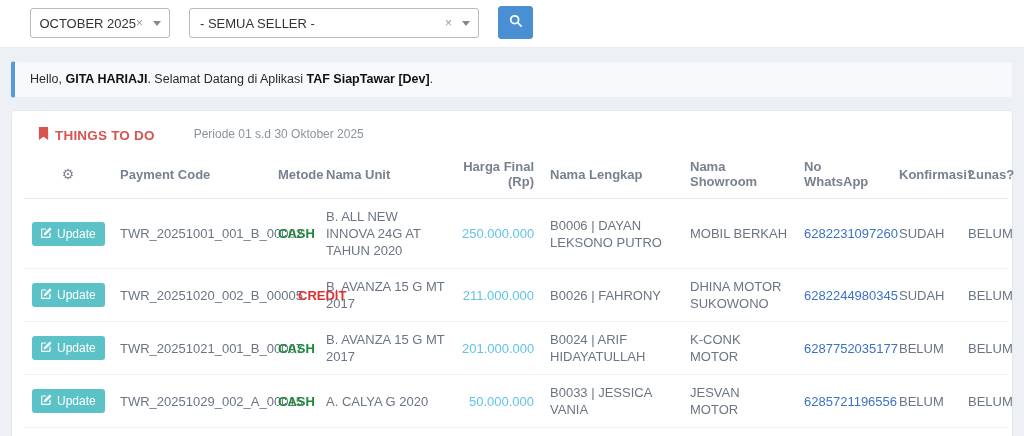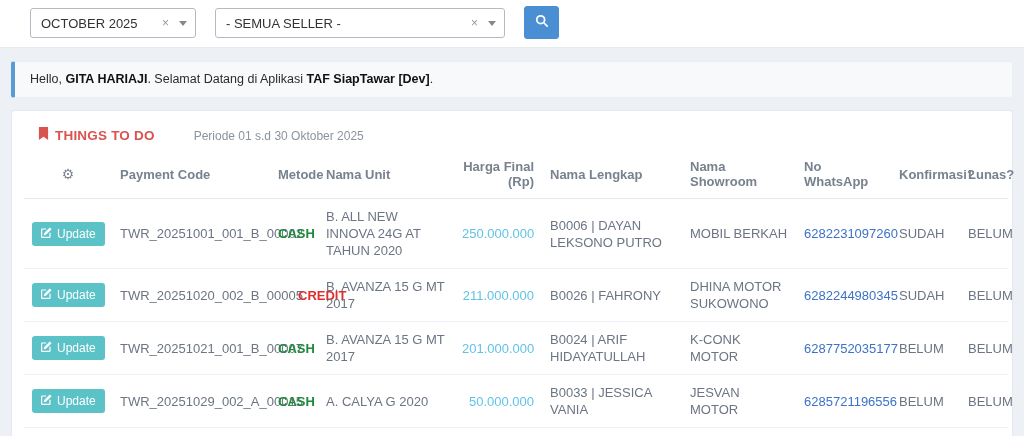--- a/index.html
+++ b/index.html
@@ -15,21 +15,21 @@
     background:#fff; height:48px; padding:8px 0 0 30px;
     display:flex; align-items:flex-start; gap:19px;
     border-bottom:1px solid #e8ecf1;
   }
   .select2 {
     background:#fff; border:1px solid #b4bac1; border-radius:3px;
     height:30px; display:flex; align-items:center;
     padding:0 8px 0 10px; cursor:pointer; color:#333;
   }
   .select2 .sel-value { flex:1; font-size:13px; white-space:nowrap; }
-  .sel-period { width:166px;justify-content:flex-end; }
+  .sel-period { width:140px;justify-content:flex-end; }
   .sel-seller { width:290px; }
   .sel-clear { color:#999; font-size:12px; margin-right:10px; cursor:pointer; line-height:1; }
   .sel-caret {
     width:0; height:0; border-left:4px solid transparent;
     border-right:4px solid transparent; border-top:5px solid #888;
   }
   .search-btn {
     width:35px; height:33px; margin-top:-2px;
     background:var(--accent,#4a8ed3); border:1px solid var(--accent,#4a8ed3);
     border-radius:3px; display:flex; align-items:center; justify-content:center;
@@ -41,21 +41,21 @@
     background:#f7f9fb; border:1px solid #eceff3; border-left:4px solid var(--callout-border,#5b9bd5);
     border-radius:3px; padding:9px 15px; margin-bottom:12px;
     font-size:12.5px; line-height:17px; color:#2b2b2b;
   }
   .callout b { color:#111; }
   .card {
     background:#fff; border:1px solid #e4e9f0; border-radius:4px;
     padding:14px 12px 16px 12px; min-height:302px;
   }
   .card-header {
-    display:flex; align-items:flex-end; gap:10px; padding:2px 4px 10px 14px;
+    display:flex; align-items:flex-start; gap:10px; padding:2px 4px 10px 14px;
   }
   .card-title {
     color:var(--title-red,#d9534f); font-weight:bold; font-size:13.5px;
     display:flex; align-items:center; gap:6px; letter-spacing:.2px;
   }
   .card-subtitle { color:#8a949e; font-size:12px;margin-left:29px; }
   
   table { width:100%; border-collapse:collapse; table-layout:fixed; }
   th, td { padding:9px 8px; vertical-align:middle; text-align:left; font-size:13px; }
   thead th {

